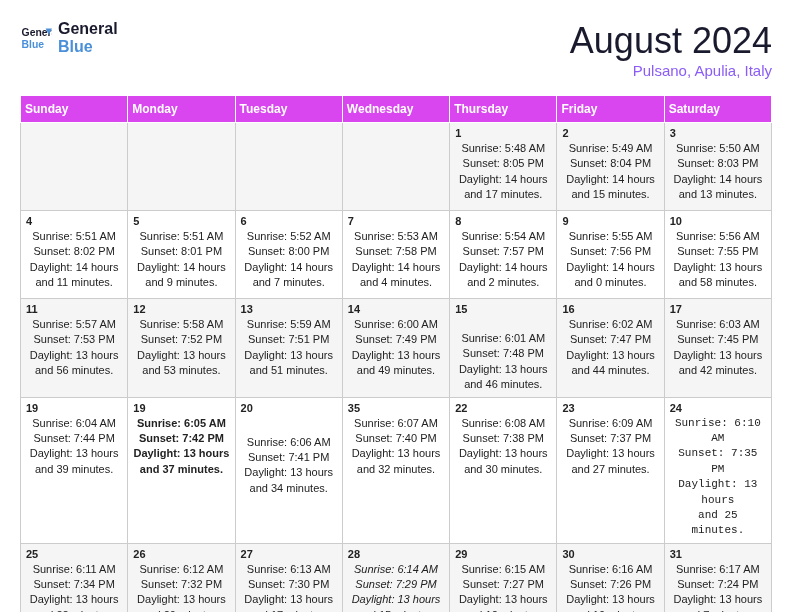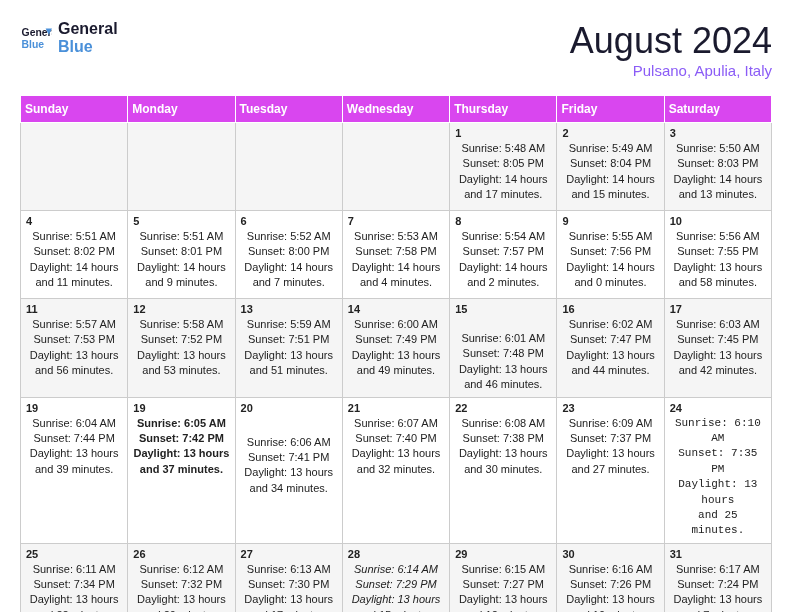--- a/index.html
+++ b/index.html
@@ -264,21 +264,21 @@
 and 37 minutes.</div>
         </td>
         <td>
           <div class="day-num">20</div>
           <div class="day-info" style="white-space: pre-line; margin-top: 21px;">Sunrise: 6:06 AM
 Sunset: 7:41 PM
 Daylight: 13 hours
 and 34 minutes.</div>
         </td>
         <td>
-          <div class="day-num">21</div>
+          <div class="day-num">35</div>
           <div class="day-info" style="white-space: pre-line;">Sunrise: 6:07 AM
 Sunset: 7:40 PM
 Daylight: 13 hours
 and 32 minutes.</div>
         </td>
         <td>
           <div class="day-num">22</div>
           <div class="day-info" style="white-space: pre-line;">Sunrise: 6:08 AM
 Sunset: 7:38 PM
 Daylight: 13 hours

